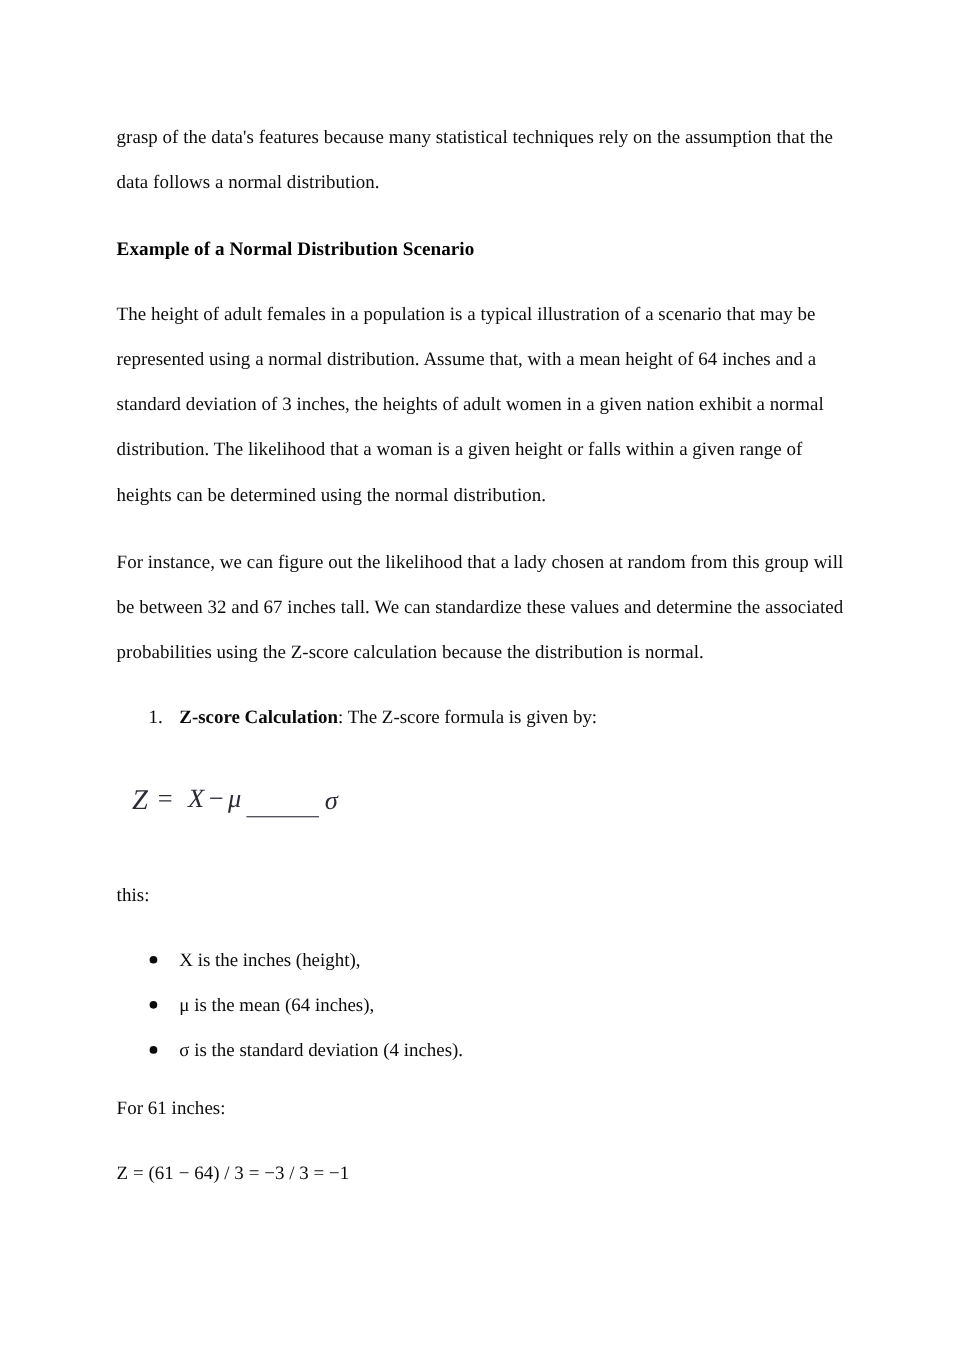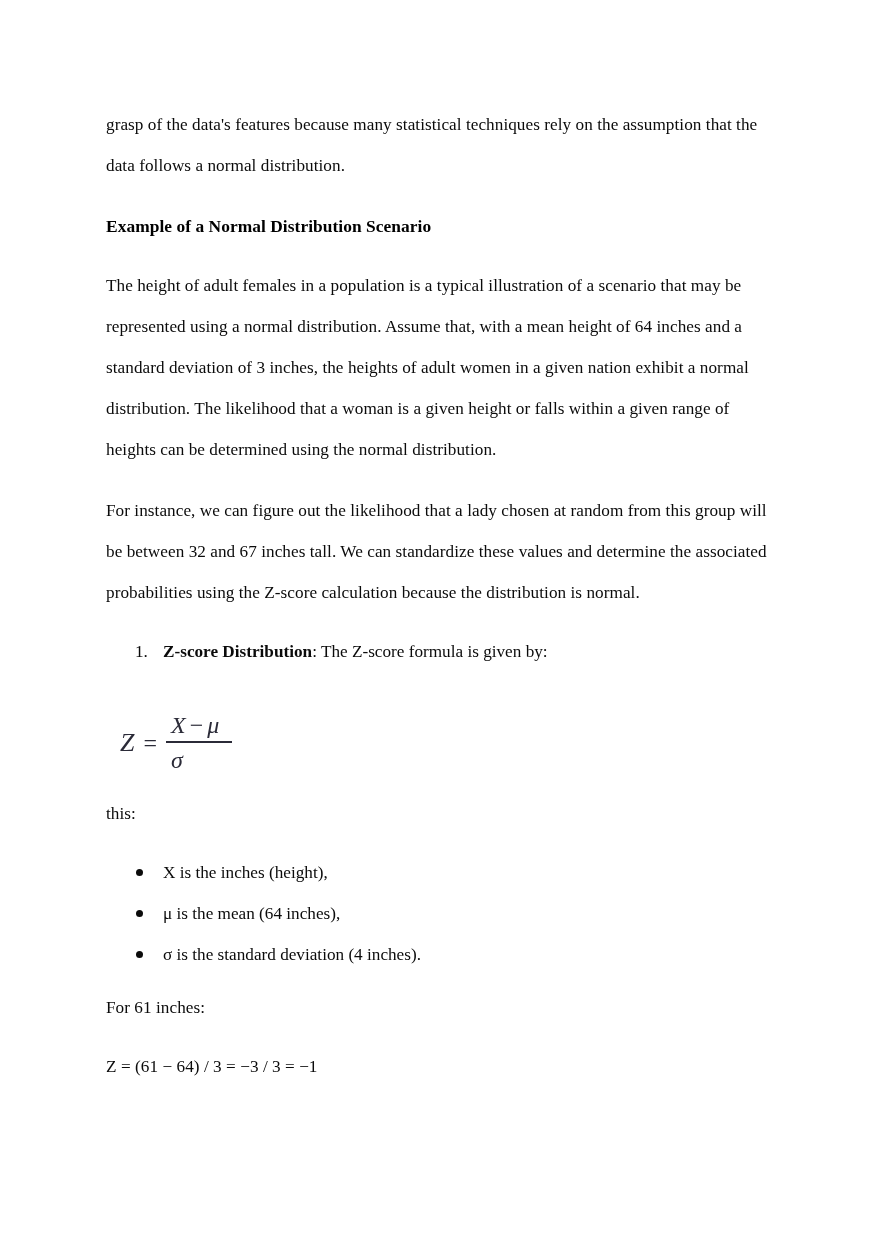--- a/index.html
+++ b/index.html
@@ -100,22 +100,22 @@
     line-height: 1;
     padding-right: 2px;
   }
   .meq {
     font-size: 24px;
     line-height: 1;
     padding: 0 9px 0 7px;
   }
   .frac {
     display: inline-flex;
-    flex-direction: column;
-    align-items: flex-start;
+    flex-direction: row;
+    align-items: flex-end;
     vertical-align: middle;
   }
   .frac-num {
     font-size: 24px;
     line-height: 1.18;
     white-space: nowrap;
     padding: 0 5px 2px 5px;
   }
   .frac-bar {
     width: 100%;
@@ -174,21 +174,21 @@
 
     <div class="spacer-20"></div>
 
     <p class="para">For instance, we can figure out the likelihood that a lady chosen at random from this group will be between 32 and 67 inches tall. We can standardize these values and determine the associated probabilities using the Z-score calculation because the distribution is normal.</p>
 
     <div class="spacer-18"></div>
 
     <ol class="ol-list">
       <li class="ol-item">
         <span class="ol-marker">1.</span>
-        <span class="bold-run">Z-score Distribution</span><span>: The Z-score formula is given by:</span>
+        <span class="bold-run">Z-score Calculation</span><span>: The Z-score formula is given by:</span>
       </li>
     </ol>
 
     <div class="spacer-25"></div>
 
     <div class="formula-block">
       <div class="formula">
         <span class="mvar">Z</span>
         <span class="meq">=</span>
         <span class="frac">

